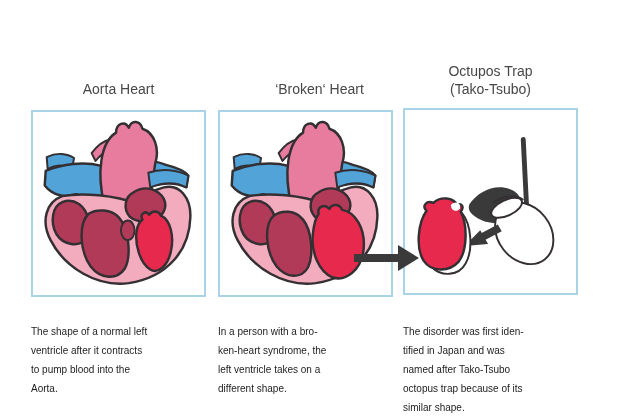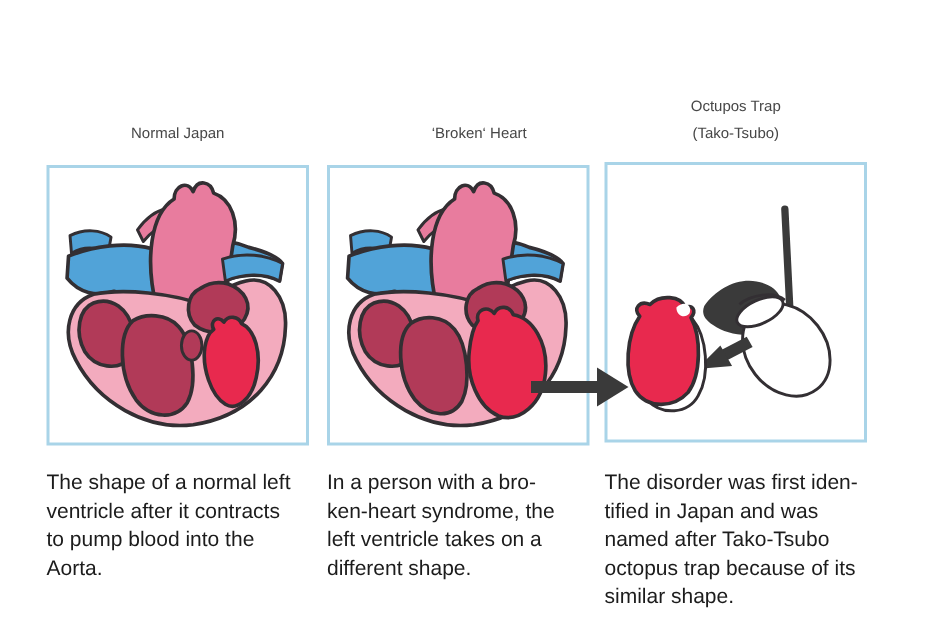--- a/index.html
+++ b/index.html
@@ -10,48 +10,48 @@
   }
   html,body{margin:0;padding:0;}
   body{
     width:617px;height:419px;position:relative;overflow:hidden;
     background:var(--background);
     font-family:"Liberation Sans", sans-serif;
   }
   .col-title{
     position:absolute;top:56px;height:42px;width:199px;
     display:flex;align-items:flex-end;justify-content:center;
-    font-size:10px;line-height:17.5px;text-align:center;
+    font-size:14px;line-height:17.5px;text-align:center;
     white-space:pre-line;color:var(--title-text);
   }
   .box{
     position:absolute;width:171px;height:183px;background:#fff;
     border:2px solid var(--panel-border);
   }
   .box svg{display:block;width:171px;height:183px;}
   .caption{
-    position:absolute;top:312px;width:192px;
-    font-size:14px;line-height:19px;white-space:pre-line;
+    position:absolute;top:322px;width:192px;
+    font-size:10px;line-height:19px;white-space:pre-line;
     color:var(--caption-text);
   }
   .cross-arrow{position:absolute;left:352px;top:242px;width:68px;height:32px;z-index:5;}
   
   .f-pink{fill:var(--outer-pink)} .f-aorta{fill:var(--aorta-pink)}
   .f-blue{fill:var(--vessel-blue)} .f-maroon{fill:var(--chamber-maroon)}
   .f-red{fill:var(--ventricle-red)} .f-dark{fill:var(--arrow)}
   .f-white{fill:#ffffff}
   .s-outline{stroke:var(--outline);stroke-width:2.5;stroke-linejoin:round}
   .s-thin{stroke:var(--outline);stroke-width:2;stroke-linejoin:round}
 </style>
 </head>
 <body>
 
 <div>
 
-  <div class="col-title" style="left:19px">Normal Japan</div>
+  <div class="col-title" style="left:19px">Aorta Heart</div>
   <div class="col-title" style="left:220px">‘Broken‘ Heart</div>
   <div class="col-title" style="left:391px">Octupos Trap
 (Tako-Tsubo)</div>
 
   <div class="box" style="left:31px;top:110px">
     <svg viewBox="0 0 175 187">
 
       <path class="f-blue s-thin" d="M14,46 C24,41 35,42 42,47 L40,58 C31,53 22,54 15,58 Z"></path>
 
       <path class="f-blue s-outline" d="M13,60 C30,53 52,50 70,55 C92,47 120,47 136,54 C148,57 156,61 159,65 L157,77 C146,71 130,72 116,78 C94,89 62,91 44,84 C32,88 20,85 12,75 Z"></path>

